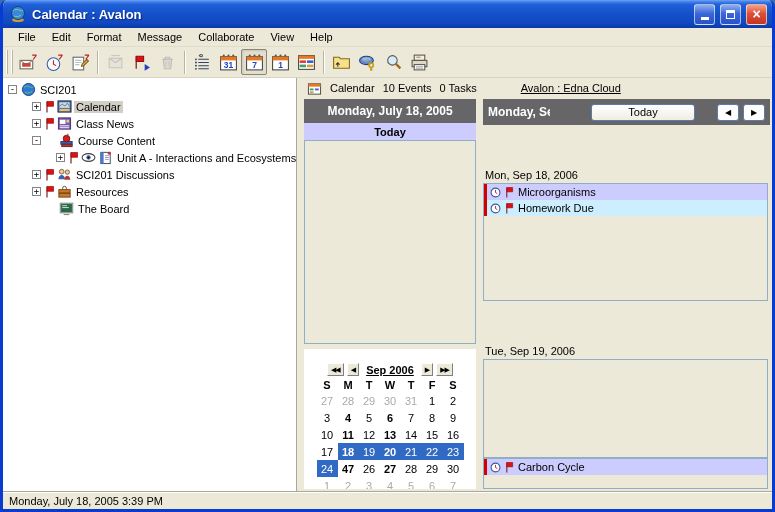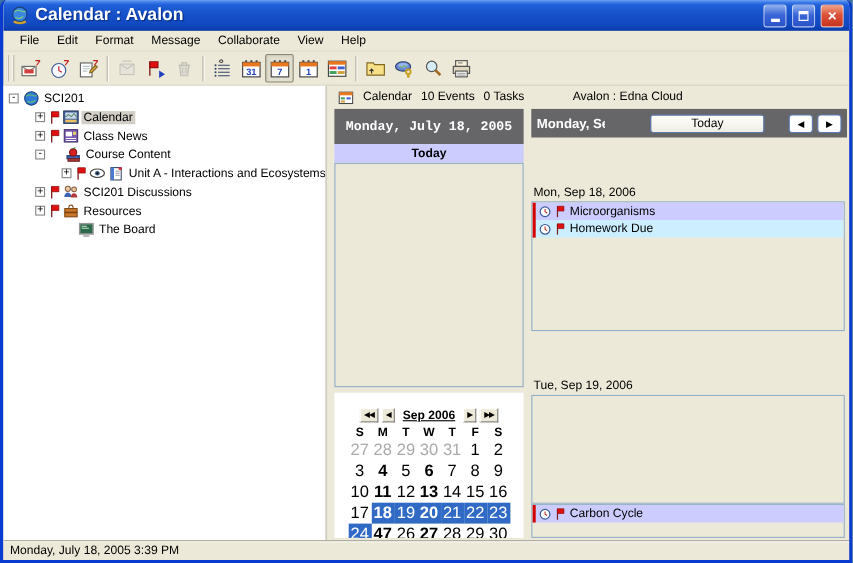--- a/index.html
+++ b/index.html
@@ -4,21 +4,21 @@
 <style>
   * { box-sizing: border-box; }
   html,body { margin:0; padding:0; width:775px; height:512px; font-family:"Liberation Sans",sans-serif; background:#3a6ea5; }
   .window { width:775px; height:512px; display:flex; flex-direction:column; background:#ece9d8;
             border:3px solid #0a3bd0; border-top:none; border-radius:7px 7px 0 0; overflow:hidden; }
 
   
   .titlebar { height:28px; flex:none; display:flex; align-items:center; gap:5px; padding:0 5px 0 6px;
     background:linear-gradient(180deg,#6ea2f2 0%,#3a7ae8 8%,#2060d8 16%,#1550c8 50%,#1148c0 82%,#0a3aa8 100%); }
   .app-icon svg { width:18px; height:18px; display:block; }
-  .title-text { flex:1; color:#fff; font-weight:bold; font-size:16px; text-shadow:1px 1px 1px rgba(0,20,80,.6);
+  .title-text { flex:1; color:#fff; font-weight:bold; font-size:13px; text-shadow:1px 1px 1px rgba(0,20,80,.6);
     white-space:nowrap; overflow:hidden; }
   .tb-btn { width:21px; height:21px; border-radius:3px; border:1px solid rgba(255,255,255,.6);
     display:flex; align-items:center; justify-content:center;
     background:linear-gradient(180deg,#8fb0ee 0%,#3a66d8 45%,#2a52c8 100%); }
   .tb-btn.close { background:linear-gradient(180deg,#f0a48c 0%,#dd5038 45%,#c43520 100%); }
   .glyph-min { width:8px; height:3px; background:#fff; margin-top:9px; }
   .glyph-max { width:9px; height:9px; border:1px solid #fff; border-top:3px solid #fff; }
   .glyph-close { color:#fff; font-size:14px; font-weight:bold; line-height:1; }
 
   
@@ -49,40 +49,40 @@
   .tree-icon svg { width:15px; height:15px; display:block; }
   .flag svg { width:10px; height:13px; display:block; }
   .tree-label { padding:0 2px; overflow:hidden; }
   .tree-label.selected { background:#d2cfc6; }
 
   .splitter { width:5px; flex:none; background:#ece9d8; }
 
   .right-area { flex:1; display:flex; flex-direction:column; min-width:0; }
   .infobar { height:20px; flex:none; display:flex; align-items:center; gap:8px; font-size:11px; padding-left:5px; }
   .infobar .icon svg { width:15px; height:15px; display:block; }
-  .owner { margin-left:36px; }
+  .owner { margin-left:36px;text-decoration:underline; }
 
   .panels { flex:1; display:flex; min-height:0; }
 
   
   .mid-col { width:176px; flex:none; display:flex; flex-direction:column; padding:1px 2px 2px 2px; }
-  .day-header { height:32px; flex:none; background:#666669; color:#fff; font-weight:bold; font-size:12px;
-                display:flex; align-items:center; justify-content:center;font-family:Liberation Mono, monospace; }
+  .day-header { height:24px; flex:none; background:#666669; color:#fff; font-weight:bold; font-size:12px;
+                display:flex; align-items:center; justify-content:center; }
   .today-row { height:17px; flex:none; background:#ccccff; font-weight:bold; font-size:11px;
                display:flex; align-items:center; justify-content:center; }
   .day-body { height:204px; flex:none; border:1px solid #90aec8; background:#ece9d8; }
   .h-split { height:5px; flex:none; }
   .mini-cal { flex:1; background:#fff; padding-top:14px; overflow:hidden; }
   .mini-nav { display:flex; align-items:center; justify-content:center; gap:3px; font-size:11px; }
   .nav-sm-btn { font-size:7px; line-height:9px; padding:1px 3px; background:#ece9d8;
                 border:1px solid; border-color:#fff #808080 #808080 #fff; letter-spacing:-1px; }
   .mini-title { text-decoration:underline; margin:0 4px; font-weight:bold; font-size:11px; }
   table.mini { border-collapse:collapse; margin:2px auto 0 auto; }
   .mini th { font-size:11px; width:21px; height:14px; font-weight:bold; }
-  .mini td { font-size:15px; width:21px; height:17px; text-align:center; }
+  .mini td { font-size:11px; width:21px; height:17px; text-align:center; }
   .mini td.m { color:#aaa; }
   .mini td.b { font-weight:bold; }
   .mini td.s { background:#316ac5; color:#fff; }
   .mini td.sb { background:#316ac5; color:#fff; font-weight:bold; }
 
   .v-gap { width:5px; flex:none; }
 
   
   .week-panel { flex:1; display:flex; flex-direction:column; min-width:0; padding:1px 2px 2px 0; }
   .week-header { height:26px; flex:none; background:#666669; display:flex; align-items:center; padding:0 5px; }
@@ -421,21 +421,21 @@
           </span>
           <span class="icon tree-icon">
             <svg viewBox="0 0 16 16">
               <rect x="2" y="6" width="12" height="8" fill="#c87828" stroke="#7a4210"></rect>
               <path d="M6 6V4.5a2 2 0 014 0V6" fill="none" stroke="#7a4210"></path>
               <rect x="2" y="9" width="12" height="1.5" fill="#7a4210"></rect>
             </svg>
           </span>
           <span class="tree-label">Resources</span>
         </div>
-        <div class="tree-row" style="padding-left: 29px; margin-left: 12px;">
+        <div class="tree-row" style="padding-left: 29px;">
           <span class="tree-spacer" style="width: 11px;"></span>
           <span class="tree-spacer" style="width: 12px;"></span>
           <span class="icon tree-icon">
             <svg viewBox="0 0 16 16">
               <rect x="1.5" y="2.5" width="13" height="10" fill="#2a6a4a" stroke="#999" stroke-width="1.5"></rect>
               <path d="M3.5 5h5M3.5 7h7" stroke="#cfe8cf"></path>
               <path d="M5 14.5h6" stroke="#777"></path>
             </svg>
           </span>
           <span class="tree-label">The Board</span>

